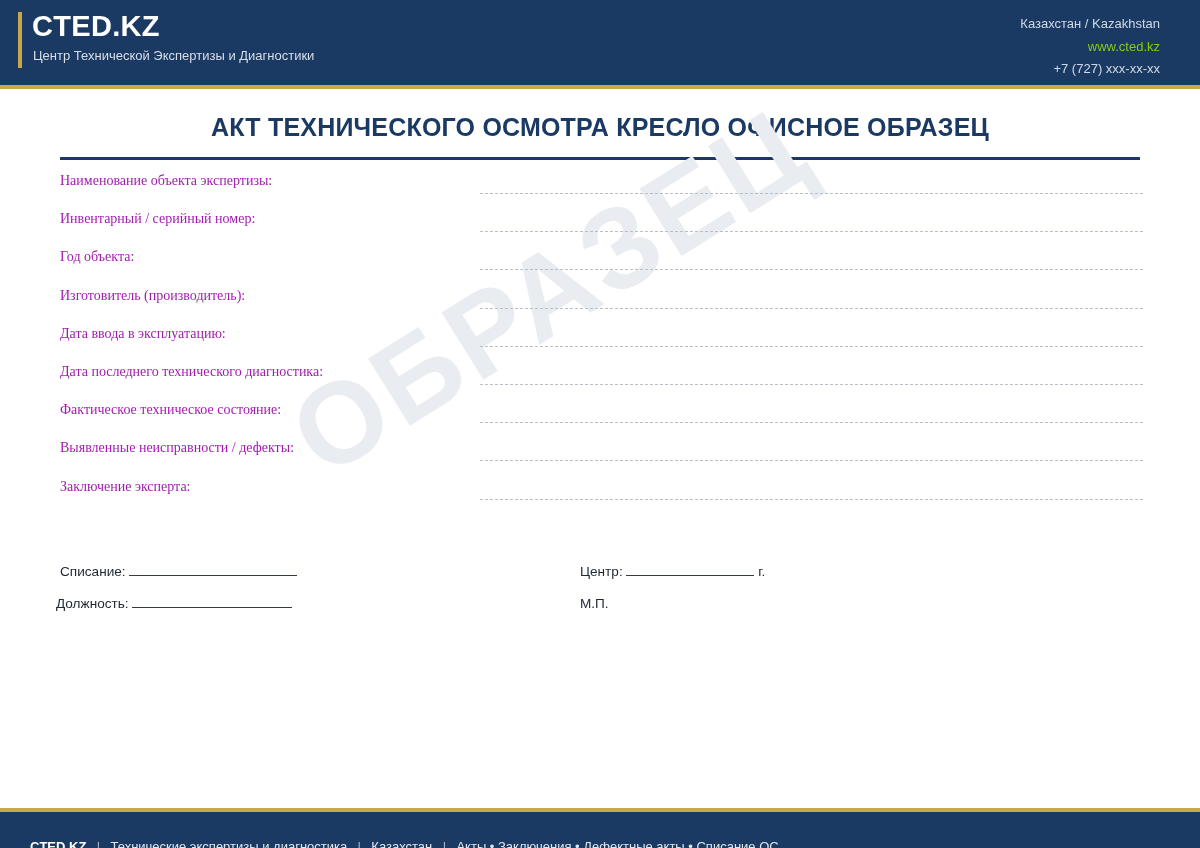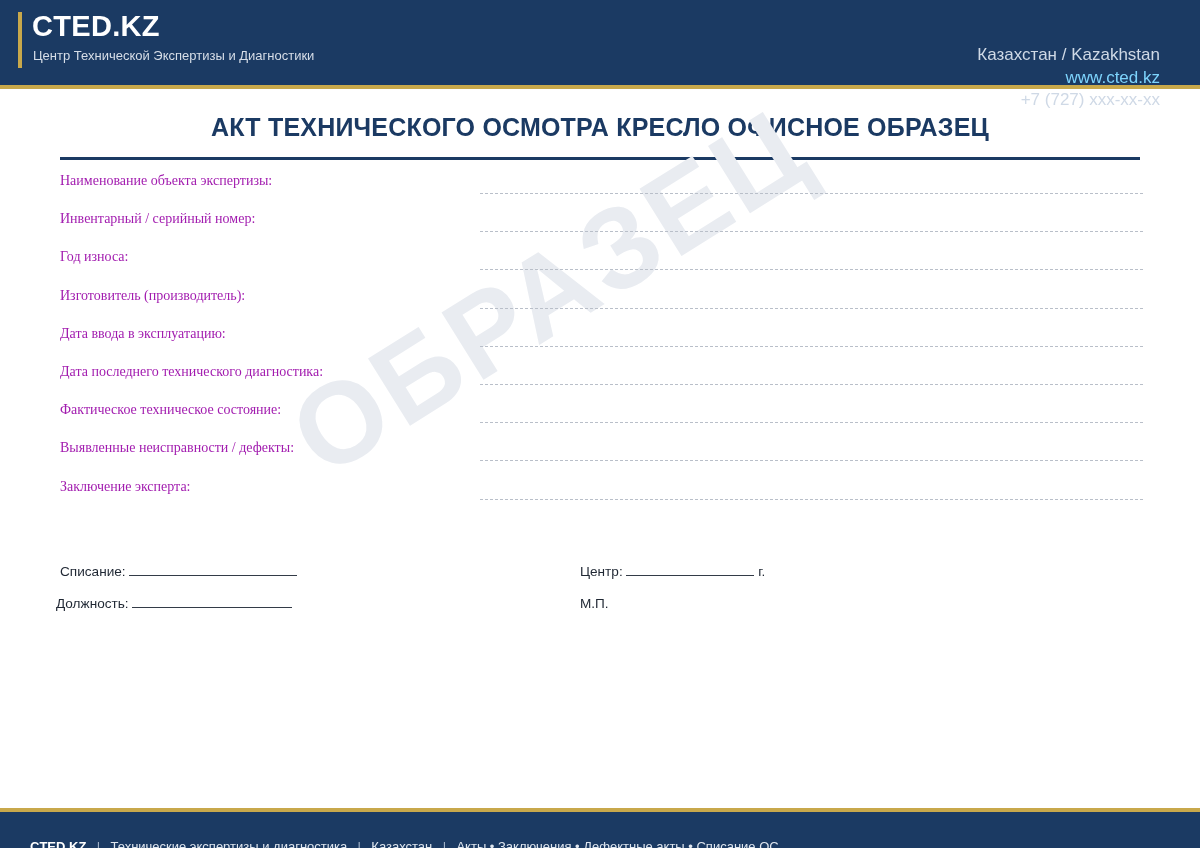--- a/index.html
+++ b/index.html
@@ -50,25 +50,24 @@
   .brand-sub {
     position: absolute;
     left: 33px; top: 48px;
     font-size: 13px;
     color: #d7dee8;
   }
   .hdr-right {
     position: absolute;
     right: 40px;
     text-align: left;
-    font-size: 17px;
-    margin-top: 29px;
+    font-size: 13px;
   }
   .hdr-country { top: 16px; color: #cfd9e6; }
-  .hdr-site    { top: 39px; color: #7dd3fc; }
+  .hdr-site    { top: 39px; color: #84cc16; }
   .hdr-phone   { top: 61px; color: #cfd9e6; }
 
   
   .doc-title {
     position: absolute;
     left: 0; top: 113px;
     width: 1200px;
     text-align: center;
     font-size: 25px;
     font-weight: bold;
@@ -199,21 +198,21 @@
     <div class="field-label">Наименование объекта экспертизы:</div>
     <div class="field-line"></div>
   </div>
 
   <div class="field-row">
     <div class="field-label">Инвентарный / серийный номер:</div>
     <div class="field-line"></div>
   </div>
 
   <div class="field-row">
-    <div class="field-label">Год износа:</div>
+    <div class="field-label">Год объекта:</div>
     <div class="field-line"></div>
   </div>
 
   <div class="field-row">
     <div class="field-label">Изготовитель (производитель):</div>
     <div class="field-line"></div>
   </div>
 
   <div class="field-row">
     <div class="field-label">Дата ввода в эксплуатацию:</div>

